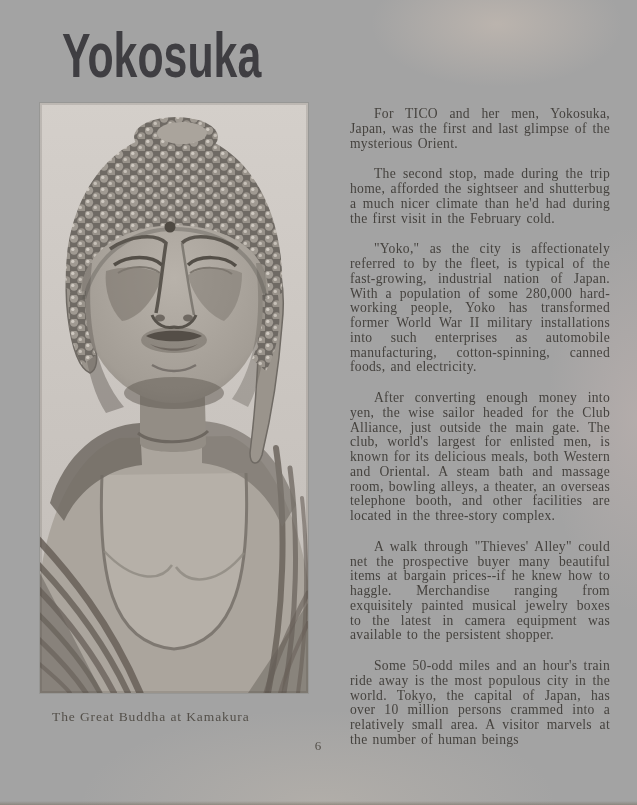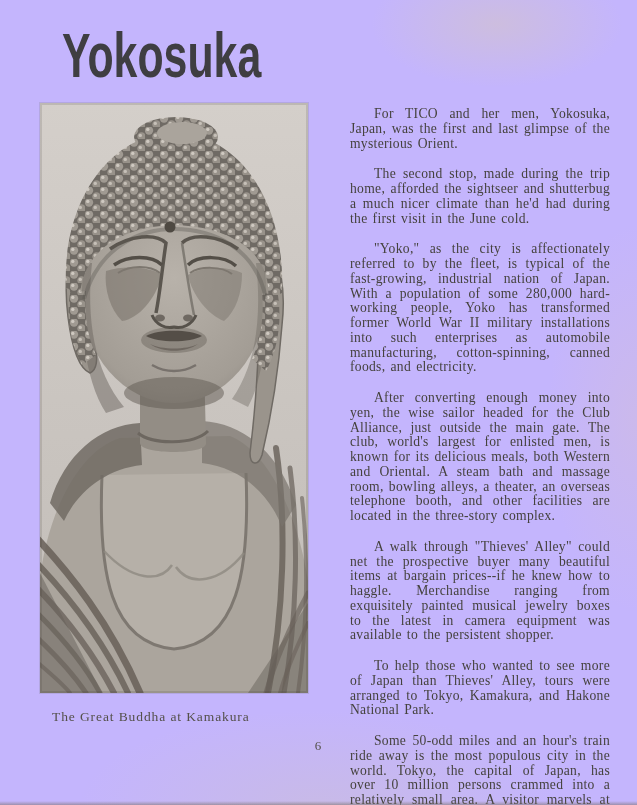--- a/index.html
+++ b/index.html
@@ -1,18 +1,18 @@
 <!DOCTYPE html>
 <html><head>
 <meta charset="utf-8">
 <style>
   html,body{margin:0;padding:0;background:#d8d3cc;}
   .page{
     position:relative;width:637px;height:805px;overflow:hidden;
-    background:#c4b5fd;
+    background:#a3a3a3;
     font-family:"Liberation Serif", serif;
   }
   
   .page .tone{
     position:absolute;inset:0;pointer-events:none;
     background:
       radial-gradient(ellipse 180px 90px at 78% 3%, rgba(216,200,186,.45), transparent 70%),
       radial-gradient(ellipse 120px 260px at 100% 52%, rgba(222,196,190,.28), transparent 75%),
       radial-gradient(ellipse 300px 120px at 50% 100%, rgba(210,198,182,.30), transparent 80%);
   }
@@ -150,24 +150,23 @@
         <path d="M112,262 C126,270 142,270 156,262" stroke="#6d6761" stroke-width="2.5" fill="none" opacity=".8"></path>
 
         <rect x="1" y="1" width="266" height="588" fill="none" stroke="rgba(60,55,50,.15)" stroke-width="2"></rect>
       </svg>
     </div>
     <figcaption class="caption">The Great Buddha at Kamakura</figcaption>
   </figure>
 
   <article class="text-col">
     <p class="para">For TICO and her men, Yokosuka, Japan, was the first and last glimpse of the mysterious Orient.</p>
-    <p class="para">The second stop, made during the trip home, afforded the sightseer and shutterbug a much nicer climate than he'd had during the first visit in the June cold.</p>
+    <p class="para">The second stop, made during the trip home, afforded the sightseer and shutterbug a much nicer climate than he'd had during the first visit in the February cold.</p>
     <p class="para">"Yoko," as the city is affectionately referred to by the fleet, is typical of the fast-growing, industrial nation of Japan. With a population of some 280,000 hard-working people, Yoko has transformed former World War II military installations into such enterprises as automobile manufacturing, cotton-spinning, canned foods, and electricity.</p>
     <p class="para">After converting enough money into yen, the wise sailor headed for the Club Alliance, just outside the main gate. The club, world's largest for enlisted men, is known for its delicious meals, both Western and Oriental. A steam bath and massage room, bowling alleys, a theater, an overseas telephone booth, and other facilities are located in the three-story complex.</p>
     <p class="para">A walk through "Thieves' Alley" could net the prospective buyer many beautiful items at bargain prices--if he knew how to haggle. Merchandise ranging from exquisitely painted musical jewelry boxes to the latest in camera equipment was available to the persistent shopper.</p>
-    <p class="para">To help those who wanted to see more of Japan than Thieves' Alley, tours were arranged to Tokyo, Kamakura, and Hakone National Park.</p>
     <p class="para">Some 50-odd miles and an hour's train ride away is the most populous city in the world. Tokyo, the capital of Japan, has over 10 million persons crammed into a relatively small area. A visitor marvels at the number of human beings</p>
   </article>
 
   <div class="pageno">6</div>
 
   <div class="bottom-edge"></div>
 </div>
 
 </body></html>

